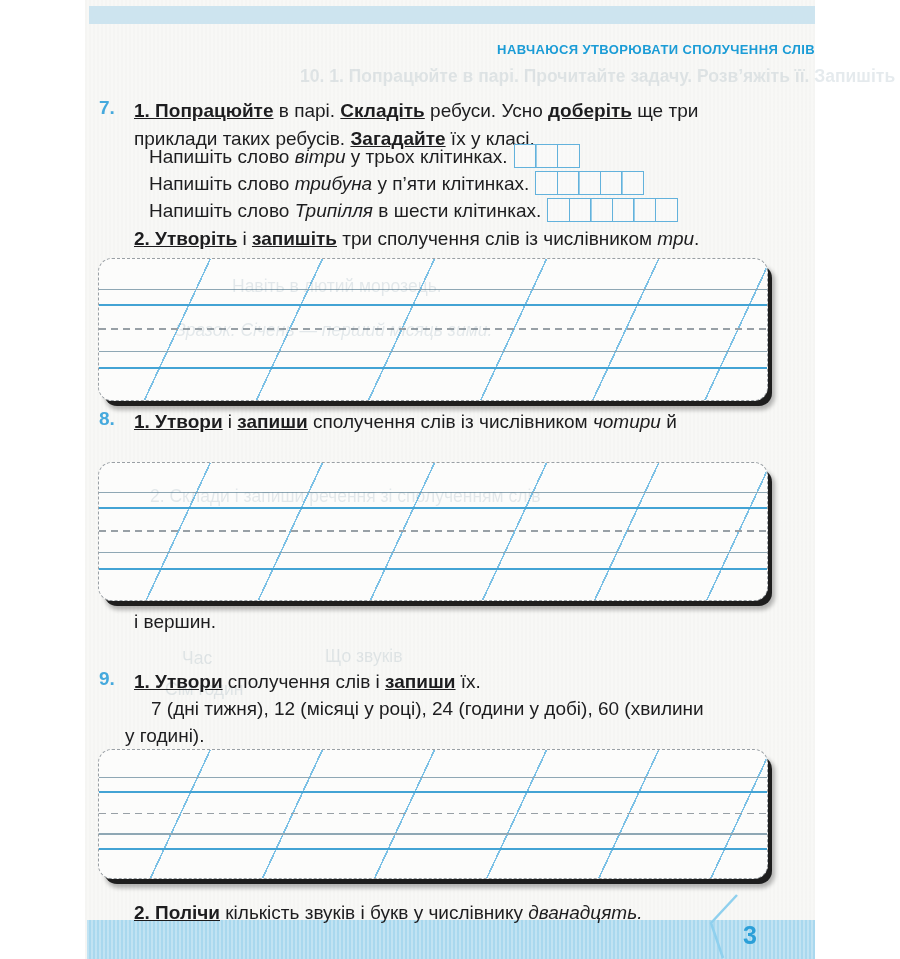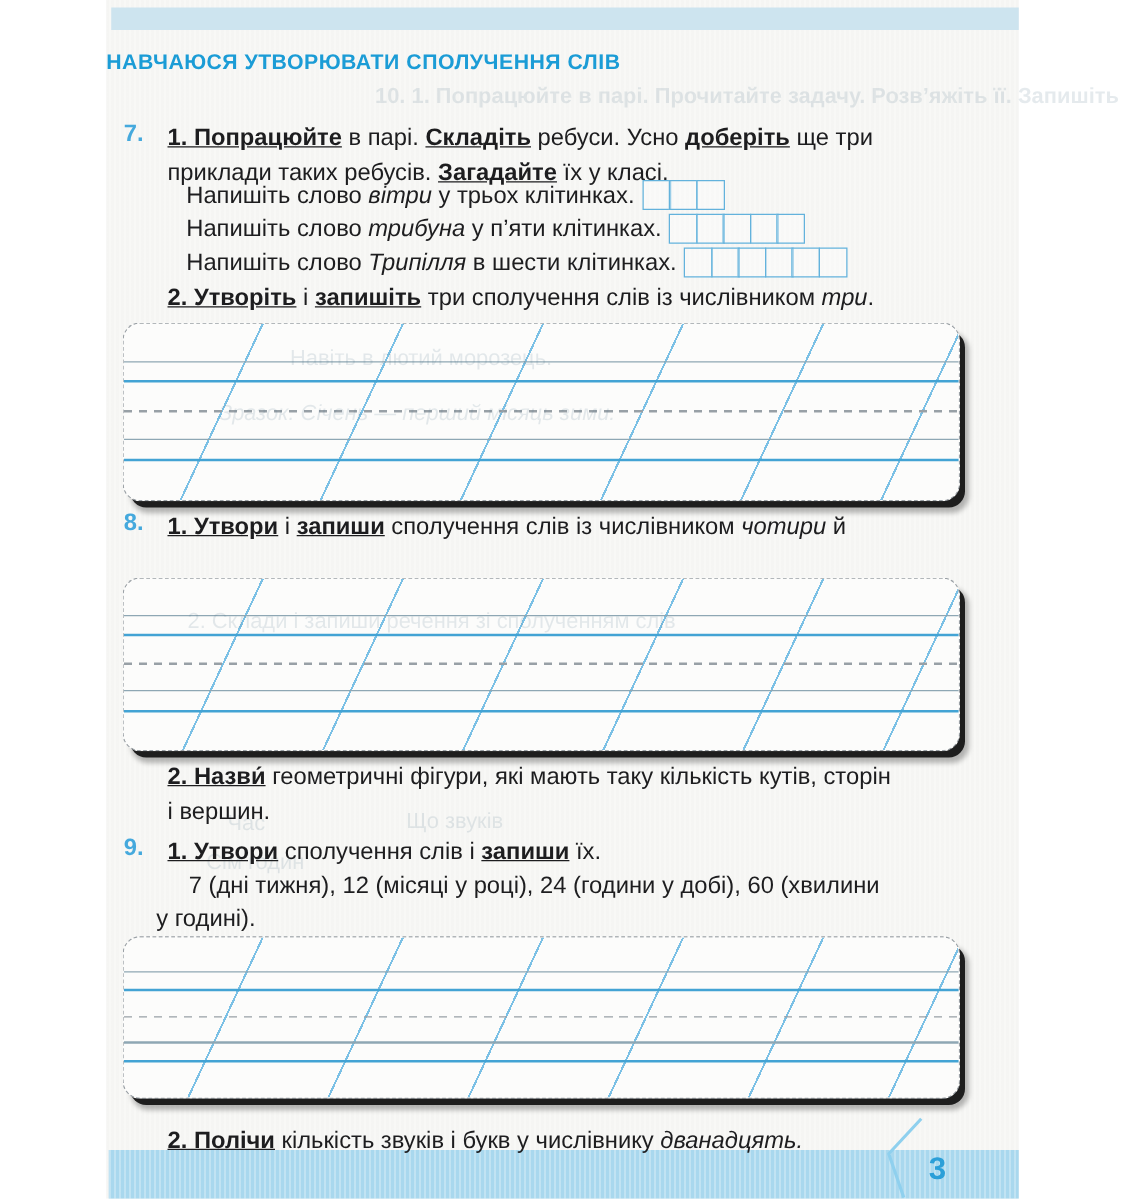--- a/index.html
+++ b/index.html
@@ -4,22 +4,22 @@
 <style>
   html,body{margin:0;padding:0;background:#ffffff;}
   body{width:900px;height:959px;overflow:hidden;position:relative;
        font-family:"Liberation Sans","DejaVu Sans",sans-serif;color:#1d1d1f;}
   .page{position:absolute;left:85px;top:0;width:730px;height:959px;
         background:#f8f8f6;
         background-image:repeating-linear-gradient(90deg,rgba(0,0,0,0.012) 0 2px,transparent 2px 4px);}
   .band-top{position:absolute;left:4px;top:6px;width:726px;height:18px;background:#cde4ef;}
   .band-footer{position:absolute;left:2px;top:920px;width:728px;height:39px;background:#a9d8ee;
         background-image:repeating-linear-gradient(90deg,rgba(255,255,255,0.28) 0 2px,transparent 2px 4px);}
-  .title{position:absolute;left:0;top:36px;width:100%;text-align:left;
-         color:#1b9cd6;font-weight:bold;font-size:17px;line-height:27px;letter-spacing:0.4px;z-index:4;}
+  .title{position:absolute;left:0;top:36px;width:100%;text-align:right;
+         color:#1b9cd6;font-weight:bold;font-size:13px;line-height:27px;letter-spacing:0.4px;z-index:4;}
   .exnum{position:absolute;color:#45a9dd;font-weight:bold;font-size:19px;z-index:4;}
   .para{position:absolute;font-size:19px;line-height:27.5px;z-index:4;width:600px;}
   .b{font-weight:bold;text-decoration:underline;}
   .i{font-style:italic;}
   .task-row{position:absolute;display:flex;align-items:center;height:27px;font-size:19px;z-index:4;white-space:nowrap;}
   .cells{display:inline-flex;margin-left:6px;transform:translateY(-1px);}
   .cell{width:21px;height:22px;border:1.5px solid #63b2dc;background:rgba(255,255,255,0.35);margin-left:-1.5px;}
   .cell:first-child{margin-left:0;}
   .warea{position:absolute;left:13px;width:668px;background:#fcfcfb;border:1.5px dashed #9aa0a5;
          border-radius:14px;overflow:hidden;z-index:2;
@@ -116,21 +116,20 @@
       </span>
   </div>
 
   <div class="para" style="left:49px;top:225px;"><span class="b">2. Утворіть</span><span> і </span><span class="b">запишіть</span><span> три сполучення слів із числівником </span><span class="i">три</span><span>.</span></div>
 
   <span class="exnum" style="left:14px;top:408px;">8.</span>
   <div class="para" style="left:49px;top:408px;">
     <div><span class="b">1. Утвори</span><span> і </span><span class="b">запиши</span><span> сполучення слів із числівником </span><span class="i">чотири</span><span> й</span></div>
   </div>
   <div class="para" style="left:49px;top:608px;">
-    <div><span class="b">2. Назви́</span><span> геометричні фігури, які мають таку кількість кутів, сторін</span></div>
     <div><span>і вершин.</span></div>
   </div>
 
   <span class="exnum" style="left:14px;top:668px;">9.</span>
   <div class="para" style="left:49px;top:668px;"><span class="b">1. Утвори</span><span> сполучення слів і </span><span class="b">запиши</span><span> їх.</span></div>
   <div class="para" style="left:66px;top:695px;width:620px;">7 (дні тижня), 12 (місяці у році), 24 (години у добі), 60 (хвилини</div>
   <div class="para" style="left:40px;top:722px;">у годині).</div>
   <div class="para" style="left:49px;top:889px;margin-top:10px;"><span class="b">2. Полічи</span><span> кількість звуків і букв у числівнику </span><span class="i">дванадцять.</span></div>
 
   <div class="band-footer"></div>

